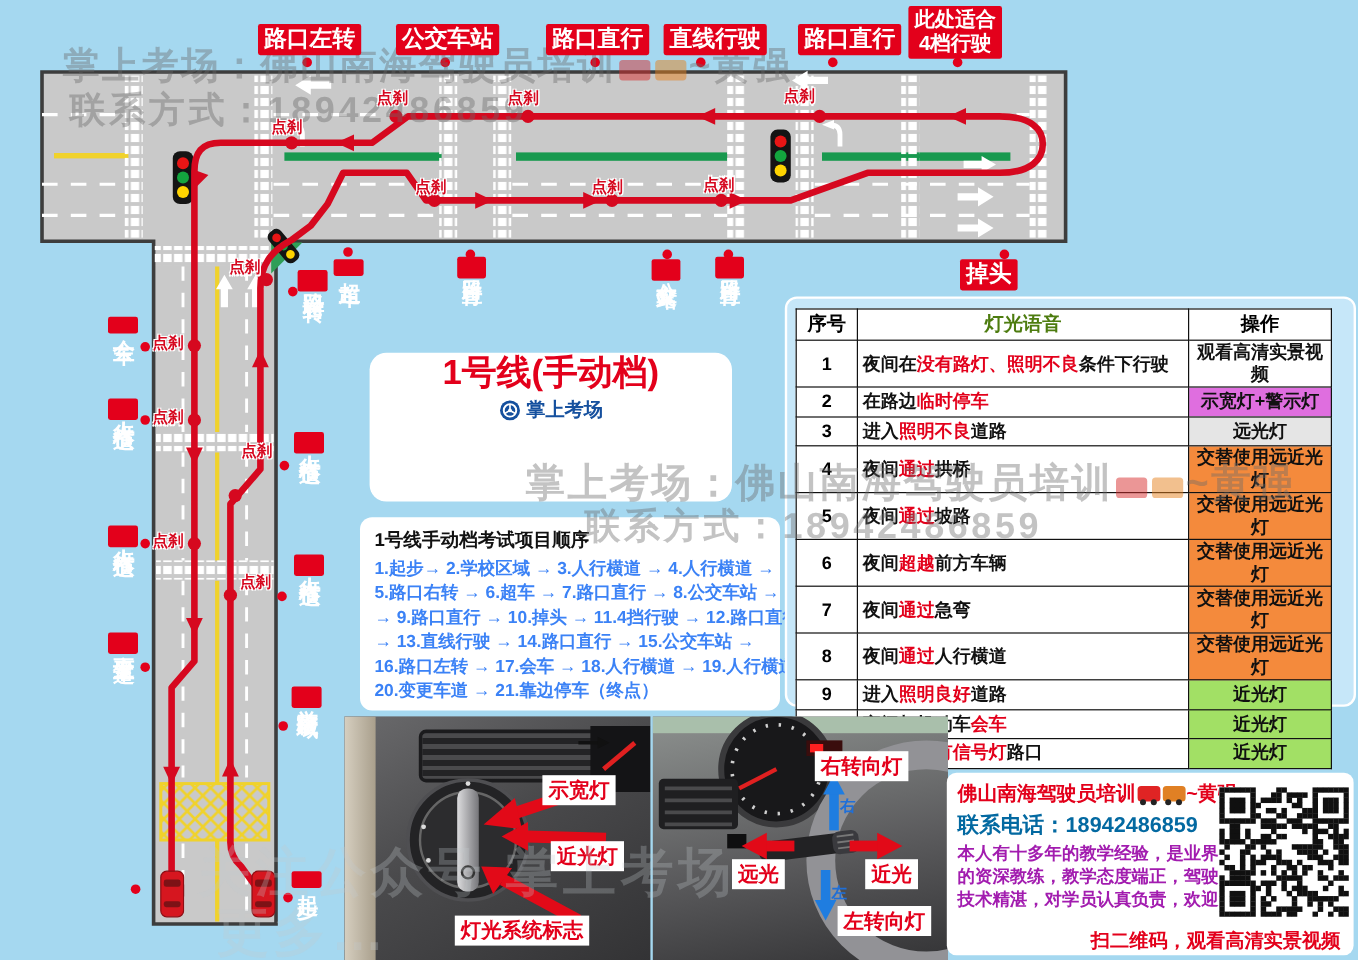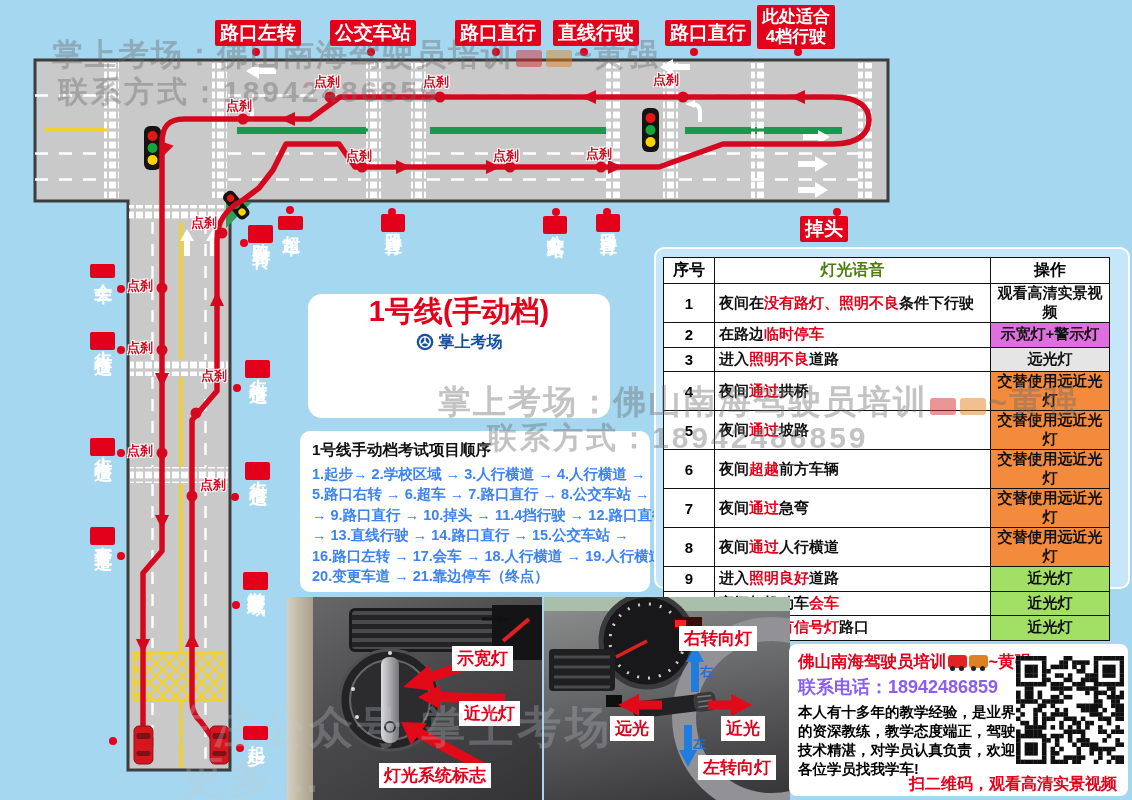--- a/index.html
+++ b/index.html
@@ -27,22 +27,22 @@
   table.lt th,table.lt td{border:1.6px solid #111;font-size:15px;padding:0 4px;height:24.5px;box-sizing:border-box;}
   table.lt th{height:26px;font-size:16px;}
   table.lt th.h1{color:#4d7c0f;}
   td.num{text-align:center;font-weight:bold;}
   td.voice{text-align:left;font-weight:bold;color:#111;}
   td.voice .hl{color:#e3001b;}
   td.op{text-align:center;font-weight:bold;color:#111;}
   
   #contact-card{left:789px;top:644px;width:339px;height:152px;border-radius:8px;padding:7px 9px;}
   .c-line1{color:#e3001b;font-weight:bold;font-size:16.5px;white-space:nowrap;}
-  .c-line2{color:#8b5cf6;font-weight:bold;font-size:18px;margin-top:2px;}
-  .c-body{color:#000000;font-size:14.5px;line-height:19px;font-weight:bold;width:225px;}
+  .c-line2{color:#0369a1;font-weight:bold;font-size:18px;margin-top:2px;}
+  .c-body{color:#a21caf;font-size:14.5px;line-height:19px;font-weight:bold;width:225px;}
   .c-cap{position:absolute;left:120px;top:130px;color:#e3001b;font-weight:bold;font-size:16px;white-space:nowrap;}
   #qr-box{position:absolute;left:227px;top:12px;width:108px;height:112px;background:#fff;}
   .vic{display:inline-block;width:19px;height:13px;border-radius:3px;position:relative;vertical-align:-1px;margin:0 1px;}
   .vic::after{content:"";position:absolute;bottom:-3px;left:2px;width:5px;height:5px;border-radius:50%;background:#222;box-shadow:9px 0 0 #222;}
   .vic.car{background:#e02424}.vic.truck{background:#e08024}
   .wmvic{display:inline-block;width:26px;height:17px;border-radius:3px;margin:0 2px;vertical-align:-2px;}
   
   .wm{position:absolute;z-index:25;font-weight:bold;white-space:nowrap;pointer-events:none;}
   .wmA{color:rgba(105,105,105,0.40);}
   .wmC{color:rgba(195,200,205,0.28);}
@@ -425,21 +425,20 @@
 
   <div class="card" id="contact-card">
     <div class="c-line1">
       <span>佛山南海驾驶员培训</span><span class="vic car"></span><span class="vic truck"></span><span>~黄强</span>
     </div>
     <div class="c-line2">联系电话：18942486859</div>
     <div class="c-body" style="margin-top:4px;">
       <div>本人有十多年的教学经验，是业界</div>
       <div>的资深教练，教学态度端正，驾驶</div>
       <div>技术精湛，对学员认真负责，欢迎</div>
-      <div>各位学员找我学车!</div>
     </div>
     <div class="c-cap">扫二维码，观看高清实景视频</div>
     <div id="qr-box">
       <svg id="qr-svg" width="108" height="108">
           <rect x="0.00" y="0.00" width="4.57" height="4.57" fill="#101010"></rect>
           <rect x="4.32" y="0.00" width="4.57" height="4.57" fill="#101010"></rect>
           <rect x="8.64" y="0.00" width="4.57" height="4.57" fill="#101010"></rect>
           <rect x="12.96" y="0.00" width="4.57" height="4.57" fill="#101010"></rect>
           <rect x="17.28" y="0.00" width="4.57" height="4.57" fill="#101010"></rect>
           <rect x="21.60" y="0.00" width="4.57" height="4.57" fill="#101010"></rect>

